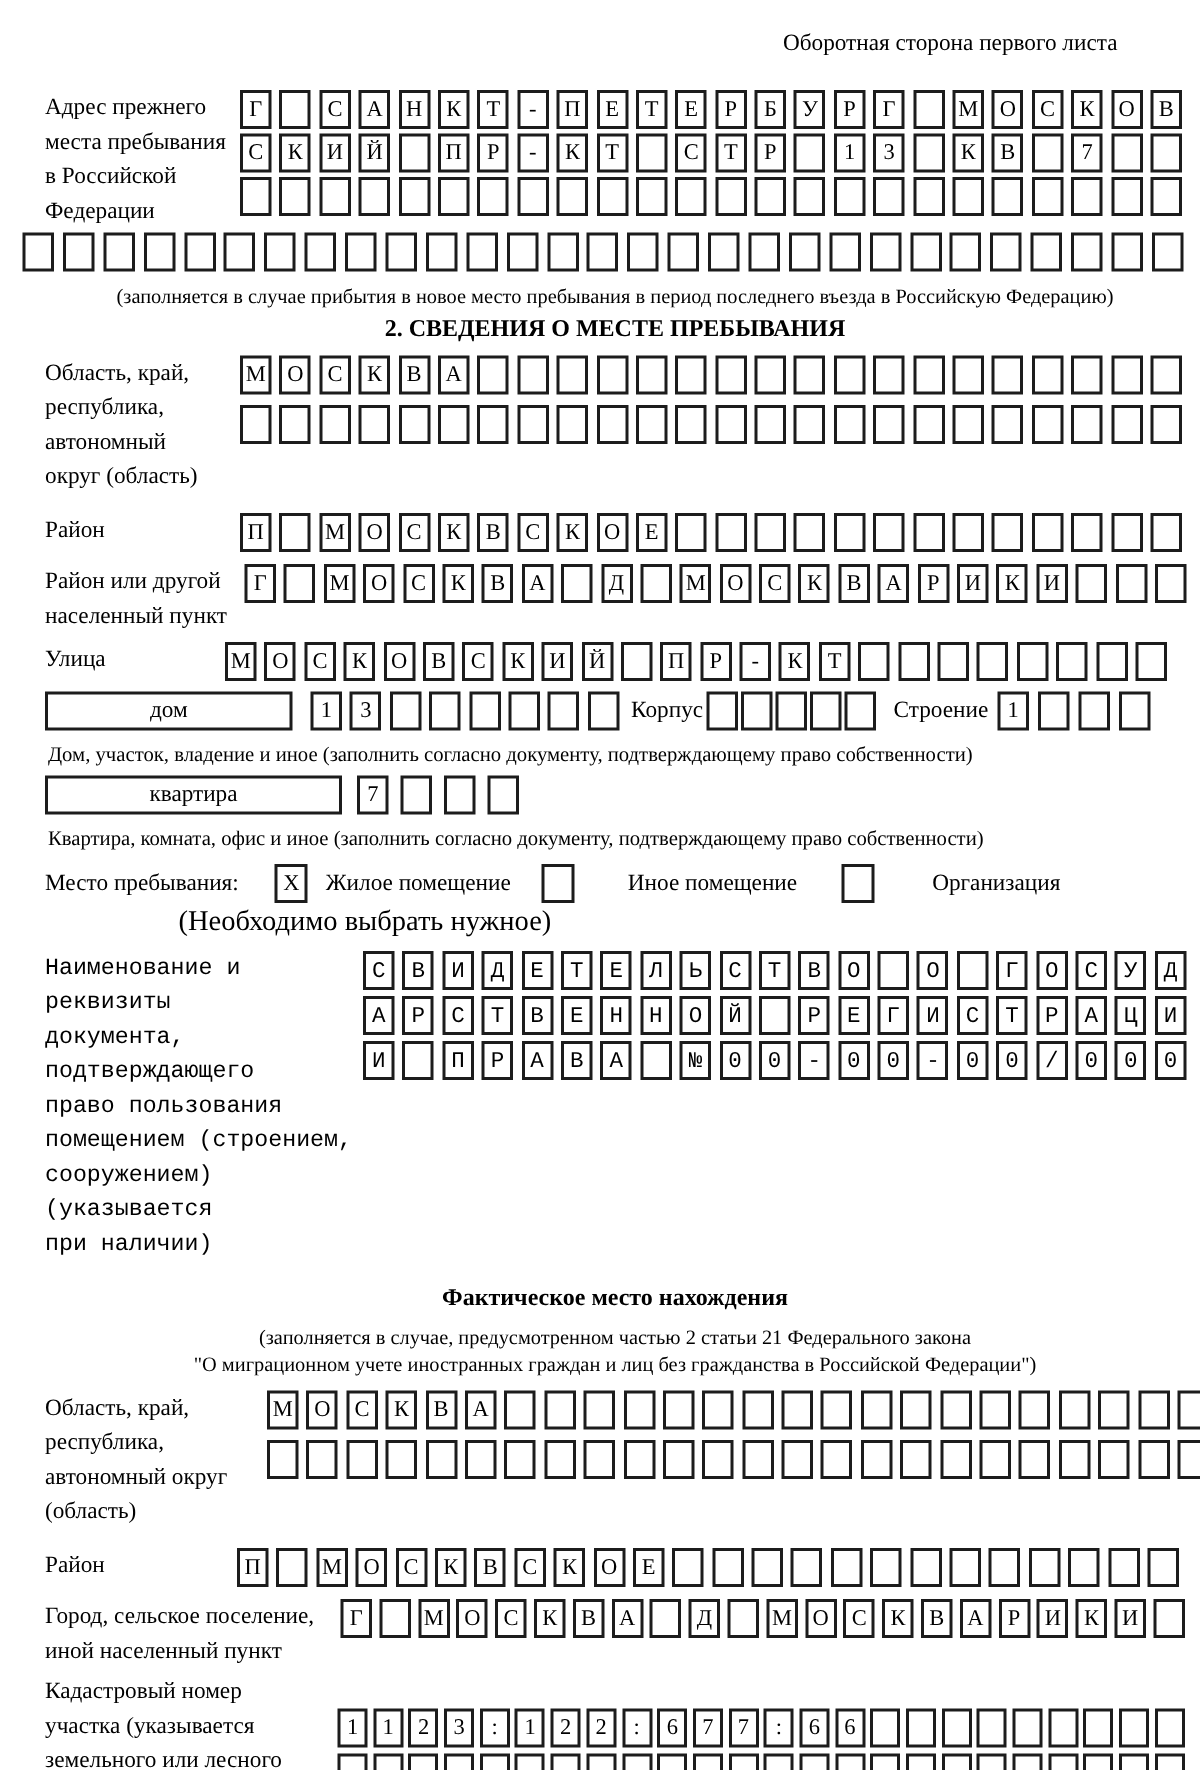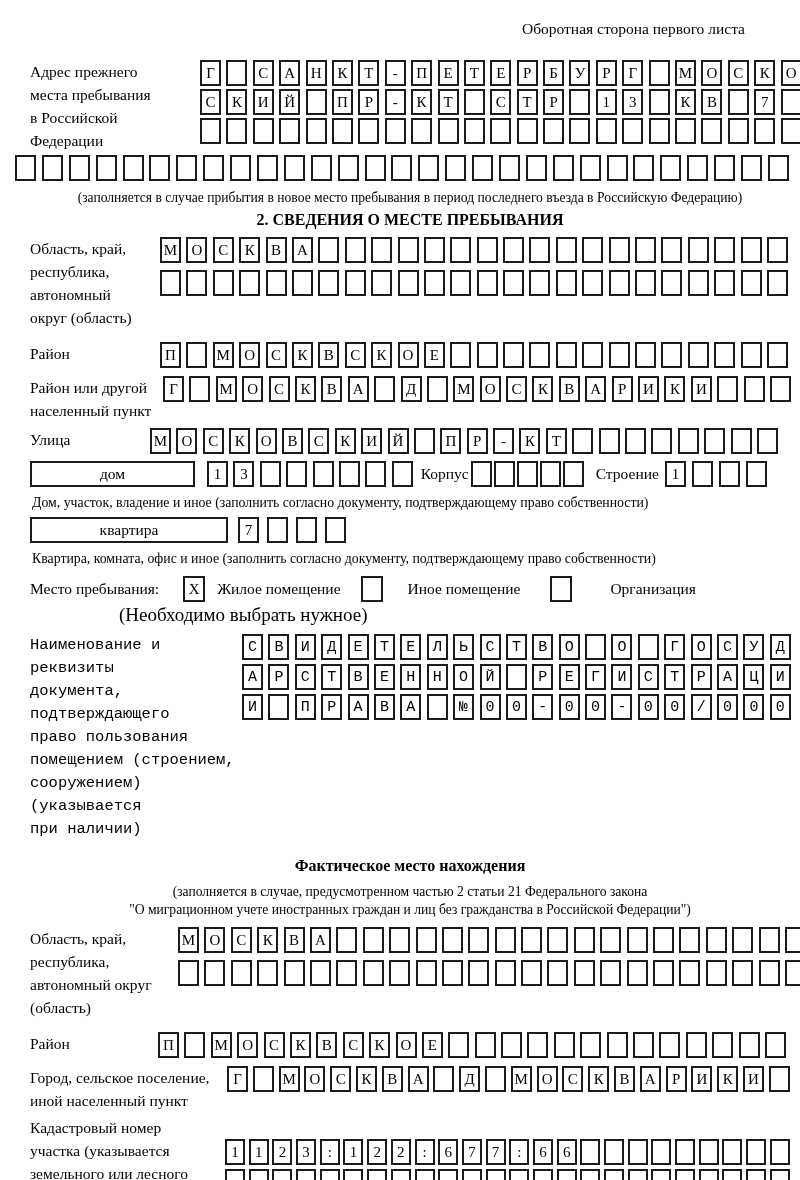--- a/index.html
+++ b/index.html
@@ -33,21 +33,21 @@
 
   .stamp-box{box-sizing:border-box;margin-left:365px;width:355px;height:178px;border:2px solid #2a2a2a;}
 </style>
 </head>
 <body>
 
 <div class="page">
 
   <div class="header-note">Оборотная сторона первого листа</div>
 
-  <div class="fgroup" style="margin-top:22px;gap:40px;">
+  <div class="fgroup" style="margin-top:22px;">
     <div class="flabel" style="width:130px;">
         <div class="line">Адрес прежнего</div>
         <div class="line">места пребывания</div>
         <div class="line">в Российской</div>
         <div class="line">Федерации</div>
       </div>
     <div class="frows" style="gap:3px;">
       <div class="cellrow">
           <span class="cell">Г</span>
           <span class="cell"></span>
@@ -358,21 +358,21 @@
         <span class="cell"></span>
       </div>
   </div>
   <div class="note-left" style="margin-top:7px;">Квартира, комната, офис и иное (заполнить согласно документу, подтверждающему право собственности)</div>
 
   <div class="row-flex" style="margin-top:8px;align-items:center;">
     <div class="inline-label">Место пребывания:</div>
     <span class="cell" style="width:22px;margin-left:24px;">X</span>
     <div class="inline-label" style="margin-left:12px;">Жилое помещение</div>
     <span class="cell" style="width:22px;margin-left:20px;"></span>
-    <div class="inline-label" style="margin-left:25px;">Иное помещение</div>
+    <div class="inline-label" style="margin-left:36px;">Иное помещение</div>
     <span class="cell" style="width:22px;margin-left:30px;"></span>
     <div class="inline-label" style="margin-left:38px;">Организация</div>
   </div>
   <div class="note-left" style="margin-top:4px;margin-left:87px;font-size:19px;">(Необходимо выбрать нужное)</div>
 
   <div class="fgroup" style="margin-top:10px;font-family:Liberation Mono, monospace;">
     <div class="flabel" style="width:212px;">
         <div class="line">Наименование и реквизиты</div>
         <div class="line">документа, подтверждающего</div>
         <div class="line">право пользования</div>

